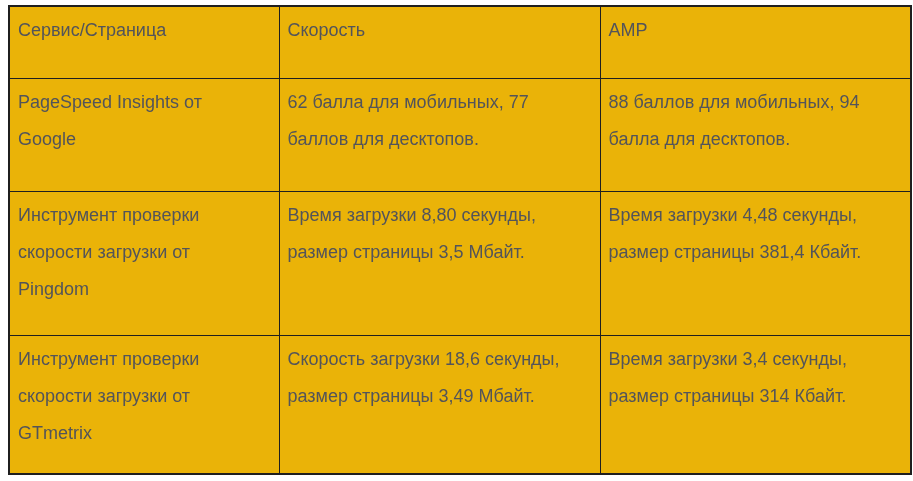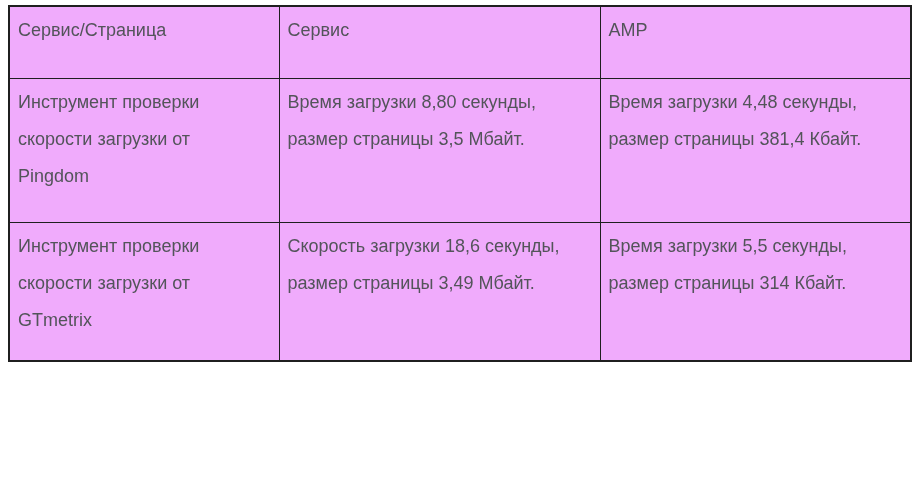--- a/index.html
+++ b/index.html
@@ -11,21 +11,21 @@
     font-family: "Liberation Sans", sans-serif;
   }
   .table-wrap {
     padding: 5px 0 0 8px;
   }
   table.cmp {
     border-collapse: collapse;
     table-layout: fixed;
     width: 902px;
     border: 2px solid #1f1f1f;
-    background: #f0abfc;
+    background: #eab308;
   }
   table.cmp col.c1 { width: 270px; }
   table.cmp col.c2 { width: 321px; }
   table.cmp col.c3 { width: 311px; }
   table.cmp th, table.cmp td {
     border: 1.5px solid #1f1f1f;
     vertical-align: top;
     text-align: left;
     font-weight: 400;
     font-size: 18px;
@@ -47,38 +47,46 @@
 <div class="table-wrap">
   <table class="cmp">
     <colgroup>
       <col class="c1">
         <col class="c2">
         <col class="c3">
     </colgroup>
     <thead>
       <tr class="r-head">
         <th>Сервис/Страница</th>
-        <th>Сервис</th>
+        <th>Скорость</th>
         <th>AMP</th>
       </tr>
     </thead>
     <tbody>
+      <tr class="r-1">
+        <td>PageSpeed Insights от
+Google</td>
+        <td>62 балла для мобильных, 77
+баллов для десктопов.</td>
+        <td>88 баллов для мобильных, 94
+балла для десктопов.</td>
+      </tr>
       <tr class="r-2">
         <td>Инструмент проверки
 скорости загрузки от
 Pingdom</td>
         <td>Время загрузки 8,80 секунды,
 размер страницы 3,5 Мбайт.</td>
         <td>Время загрузки 4,48 секунды,
 размер страницы 381,4 Кбайт.</td>
       </tr>
       <tr class="r-3">
         <td>Инструмент проверки
 скорости загрузки от
 GTmetrix</td>
         <td>Скорость загрузки 18,6 секунды,
 размер страницы 3,49 Мбайт.</td>
-        <td>Время загрузки 5,5 секунды,
+        <td>Время загрузки 3,4 секунды,
 размер страницы 314 Кбайт.</td>
       </tr>
     </tbody>
   </table>
 </div>
 
 </body></html>

